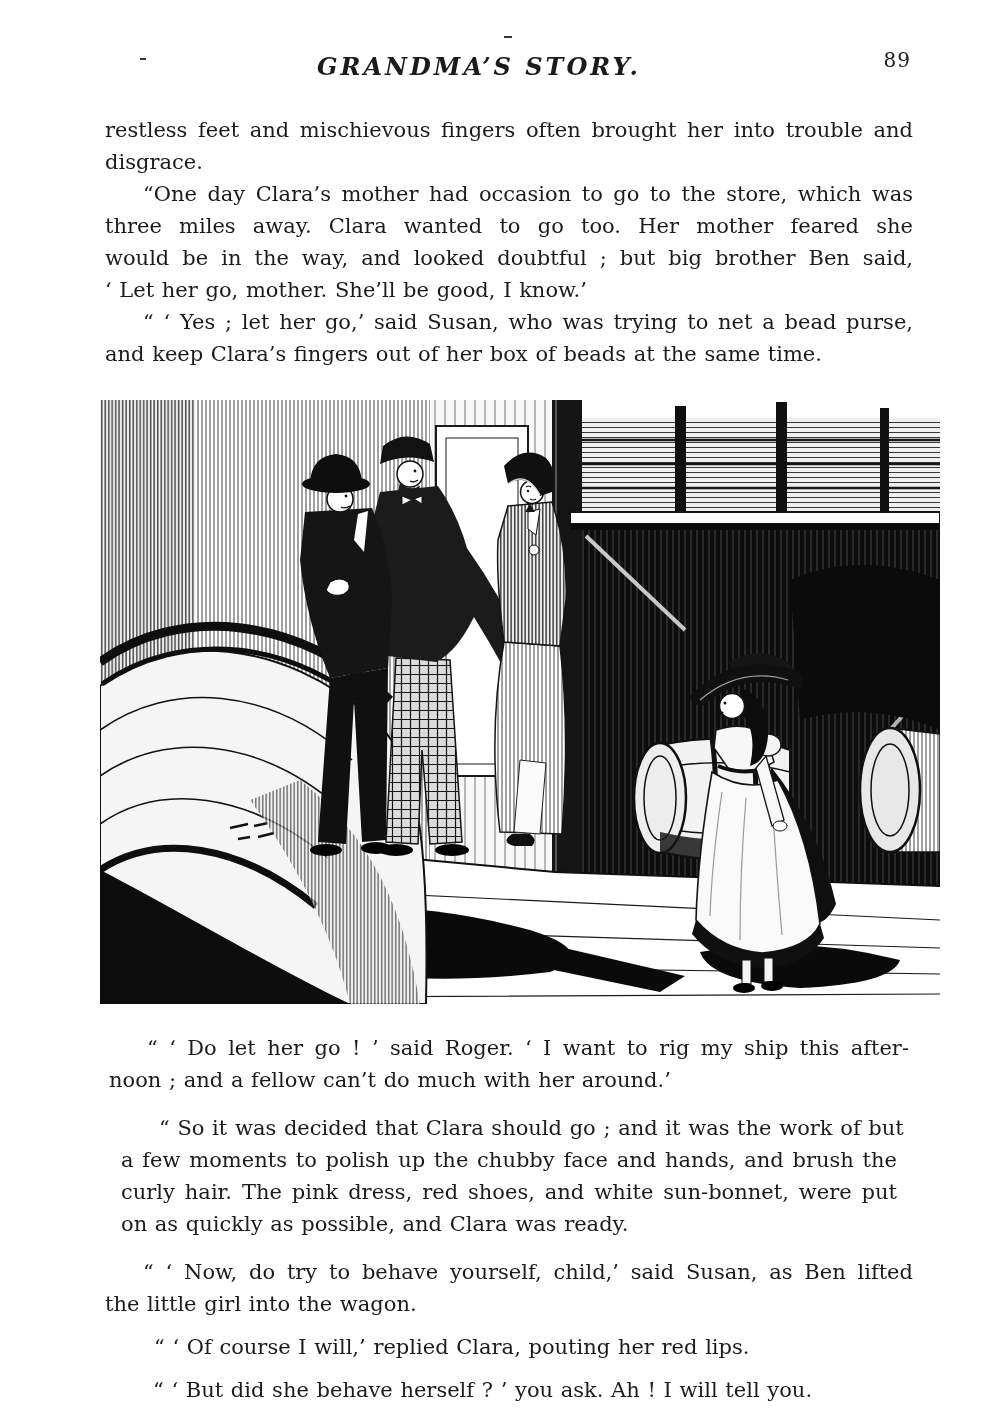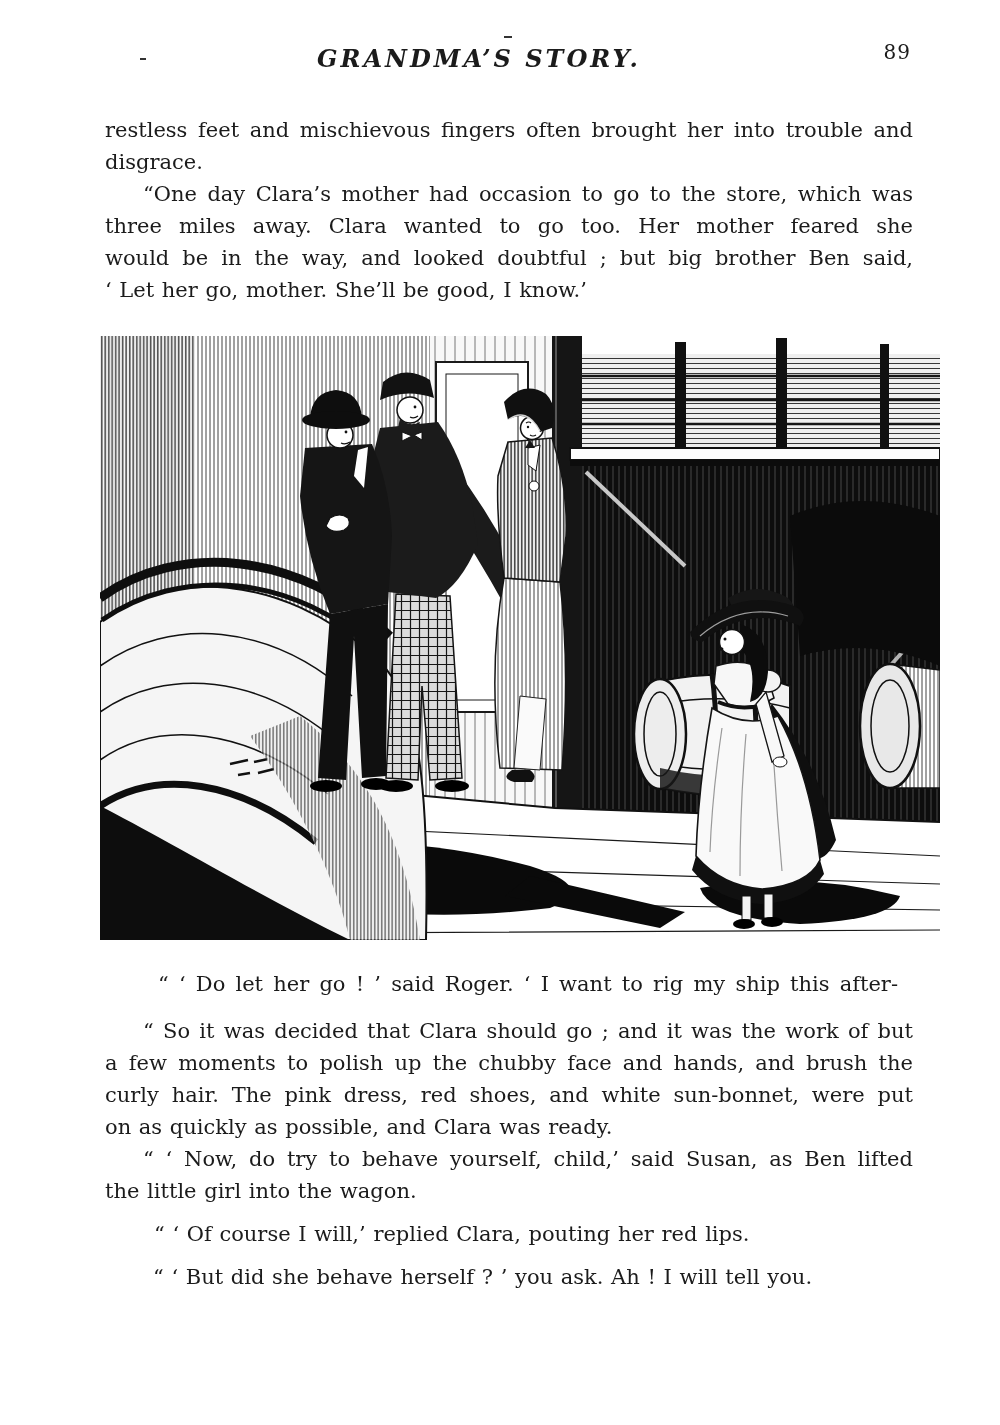--- a/index.html
+++ b/index.html
@@ -5,21 +5,21 @@
   html, body { margin: 0; padding: 0; }
   body {
     width: 1000px; height: 1425px;
     background: #ffffff;
     font-family: "DejaVu Serif", "Liberation Serif", serif;
     color: #1b1b1b;
     position: relative;
     overflow: hidden;
   }
   .page-header {
-    position: absolute; top: 44px; left: 105px; width: 808px; height: 40px;
+    position: absolute; top: 52px; left: 105px; width: 808px; height: 40px;
   }
   .running-title {
     text-align: center;
     font-style: italic; font-weight: bold;
     font-size: 24px; letter-spacing: 3px;
     padding-right: 60px;
   }
   .page-number {
     position: absolute; right: 2px; top: -4px;
     font-size: 20px; font-style: normal; font-weight: normal;
@@ -64,20 +64,24 @@
     <span class="line last" style="display:block">disgrace.</span>
   </p>
 
   <p style="margin:0">
     <span class="line indent" style="display:block">“One day Clara’s mother had occasion to go to the store, which was</span>
     <span class="line" style="display:block">three miles away.  Clara wanted to go too.  Her mother feared she</span>
     <span class="line" style="display:block">would be in the way, and looked doubtful ; but big brother Ben said,</span>
     <span class="line last" style="display:block">‘ Let her go, mother.   She’ll be good, I know.’</span>
   </p>
 
+  <p style="margin:0">
+    <span class="line indent" style="display:block">“ ‘ Yes ; let her go,’ said Susan, who was trying to net a bead purse,</span>
+    <span class="line last" style="display:block">and keep Clara’s fingers out of her box of beads at the same time.</span>
+  </p>
 
   <figure class="illustration" role="img" aria-label="Wood engraving of a country store: two men, one in a bowler hat and one in a cap with plaid trousers gesturing, stand beside a woman in a bonnet near a doorway at left; a little girl in a wide sun-bonnet and light dress leans forward beside barrels lying on their sides at right; a large barrel fills the left foreground on a plank floor with deep shadows.">
     <svg viewBox="0 0 840 604" xmlns="http://www.w3.org/2000/svg">
       <defs>
         <pattern id="pV" width="4" height="10" patternUnits="userSpaceOnUse">
           <rect width="4" height="10" fill="#ffffff"></rect>
           <path d="M2,0V10" stroke="#2b2b2b" stroke-width="0.9"></path>
         </pattern>
         <pattern id="pVD" width="3.5" height="8" patternUnits="userSpaceOnUse">
           <rect width="3.5" height="8" fill="#f4f4f4"></rect>
@@ -237,25 +241,26 @@
         <circle cx="632" cy="306" r="12.5" fill="#ffffff" stroke="#111" stroke-width="1.5"></circle>
         <circle cx="625" cy="303" r="1.5" fill="#111"></circle>
         <ellipse cx="621" cy="313" rx="2.5" ry="1.8" fill="#111"></ellipse>
         <path d="M628,262 Q658,244 688,262 Q700,274 690,284 Q660,266 636,280 Z" fill="#161616"></path>
         <path d="M590,296 Q636,250 694,270 Q710,278 700,290 Q648,268 602,306 Q590,304 590,296 Z" fill="#101010"></path>
         <path d="M600,300 Q640,266 688,280" stroke="#ffffff" stroke-width="1.2" opacity="0.6" fill="none"></path>
       </g>
     </svg>
   </figure>
 
-  <p style="margin:15px">
+  <p style="margin:4px">
     <span class="line indent" style="display:block">“ ‘ Do let her go ! ’ said Roger.   ‘ I want to rig my ship this after-</span>
-  </p>
-
-  <p style="margin:0">
+    <span class="line last" style="display:block">noon ; and a fellow can’t do much with her around.’</span>
+  </p>
+
+  <p style="margin:16px">
     <span class="line indent" style="display:block">“ So it was decided that Clara should go ; and it was the work of but</span>
     <span class="line" style="display:block">a few moments to polish up the chubby face and hands, and brush the</span>
     <span class="line" style="display:block">curly hair.   The pink dress, red shoes, and white sun-bonnet, were put</span>
     <span class="line last" style="display:block">on as quickly as possible, and Clara was ready.</span>
   </p>
 
   <p style="margin:0">
     <span class="line indent" style="display:block">“ ‘ Now, do try to behave yourself, child,’ said Susan, as Ben lifted</span>
     <span class="line last" style="display:block">the little girl into the wagon.</span>
   </p>

